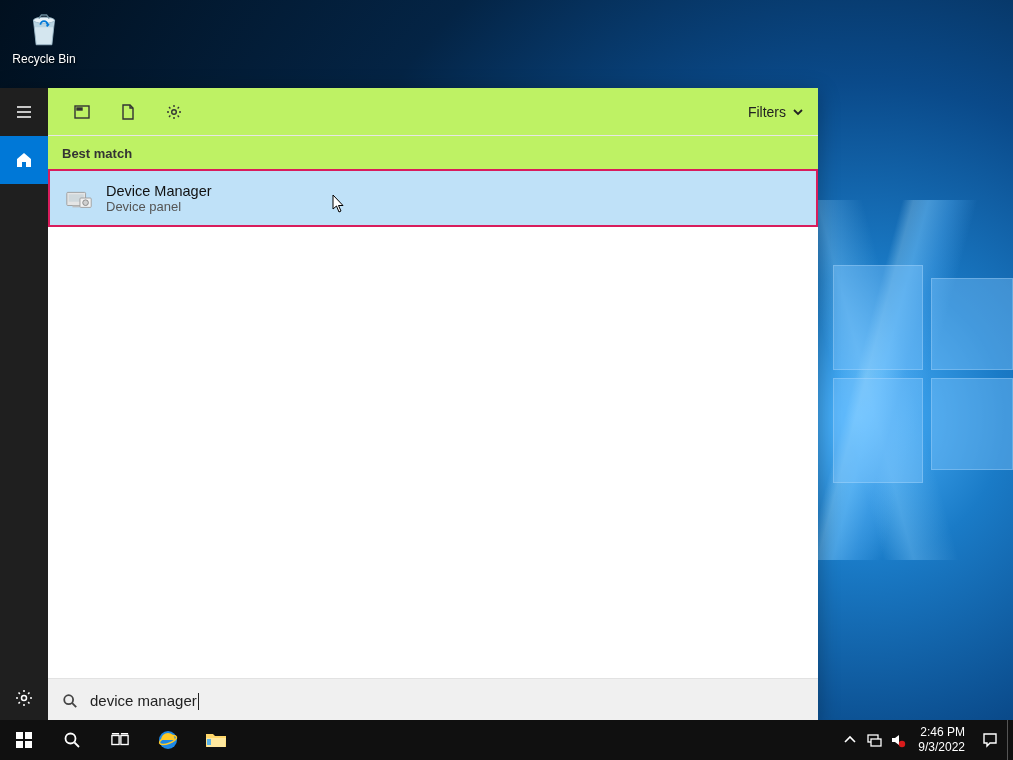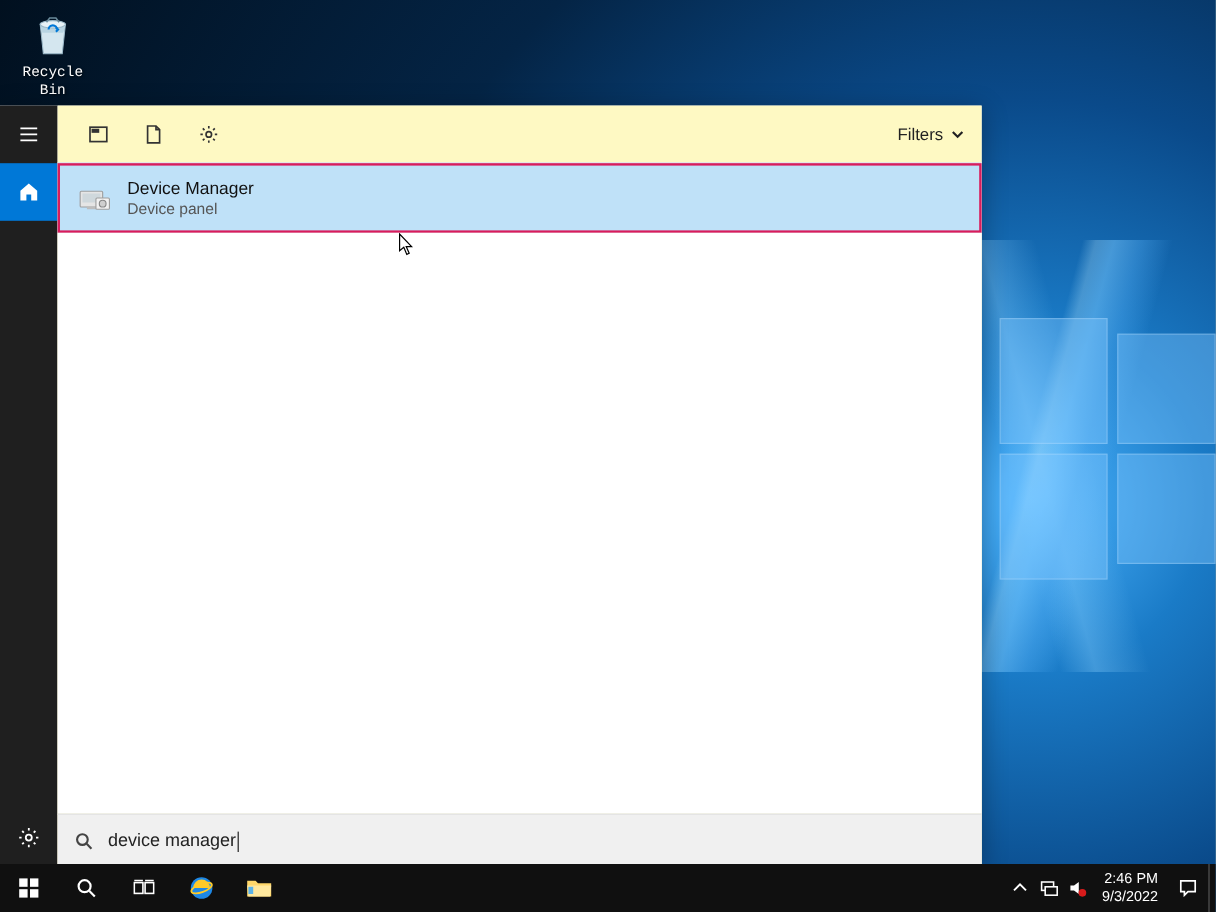--- a/index.html
+++ b/index.html
@@ -17,31 +17,31 @@
     }
     .window-pane { position: absolute; background: rgba(130,200,255,0.4); border: 1px solid rgba(200,230,255,0.3); }
     .pane1 { right: 90px; top: 265px; width: 90px; height: 105px; }
     .pane2 { right: 90px; top: 378px; width: 90px; height: 105px; }
     .pane3 { right: 0; top: 278px; width: 82px; height: 92px; }
     .pane4 { right: 0; top: 378px; width: 82px; height: 92px; }
 
     
     .recycle-bin { position: absolute; left: 8px; top: 8px; width: 72px; text-align: center; color: #fff; font-size: 12px; }
     .recycle-bin svg { width: 42px; height: 42px; display: block; margin: 0 auto 2px; }
-    .recycle-bin span { text-shadow: 1px 1px 2px rgba(0,0,0,0.8); font-family: Liberation Mono, monospace; }
+    .recycle-bin span { text-shadow: 1px 1px 2px rgba(0,0,0,0.8); }
 
     
     .search-panel { position: absolute; left: 0; top: 88px; width: 818px; height: 634px; display: flex; background: #fff; box-shadow: 0 4px 20px rgba(0,0,0,0.3); }
     .panel-sidebar { width: 48px; background: #1f1f1f; display: flex; flex-direction: column; }
     .sidebar-btn { width: 48px; height: 48px; display: flex; align-items: center; justify-content: center; color: #fff; cursor: pointer; }
     .sidebar-btn.active { background: #0078d7; }
     .sidebar-btn svg { width: 18px; height: 18px; fill: #fff; }
     .sidebar-spacer { flex: 1; }
 
-    .panel-main { flex: 1; display: flex; flex-direction: column; background: #fef9c3; }
+    .panel-main { flex: 1; display: flex; flex-direction: column; background: #bef264; }
     .panel-toolbar { height: 48px; display: flex; align-items: center; padding: 0 14px; border-bottom: 1px solid #e6e6e6; }
     .toolbar-btn { width: 40px; height: 40px; display: flex; align-items: center; justify-content: center; margin-right: 6px; cursor: pointer; }
     .toolbar-btn svg { width: 18px; height: 18px; fill: none; stroke: #333; stroke-width: 1.4; }
     .toolbar-spacer { flex: 1; }
     .filters { display: flex; align-items: center; font-size: 14px; color: #222; cursor: pointer; }
     .filters svg { width: 12px; height: 12px; margin-left: 6px; stroke: #222; stroke-width: 1.8; fill: none; }
 
     .best-match-label { font-size: 13px; font-weight: 600; color: #333; padding: 10px 14px 8px; }
     .result-row { display: flex; align-items: center; height: 58px; padding: 0 14px; background: #bfe1f8; border: 2px solid #d91c5c; cursor: pointer; }
     .result-icon { width: 30px; height: 30px; margin-right: 12px; }
@@ -138,20 +138,21 @@
       </div>
       <div class="toolbar-spacer"></div>
       <div class="filters">
         <span>Filters</span>
         <svg viewBox="0 0 12 12">
             <path d="M2 4 L6 8 L10 4"></path>
           </svg>
       </div>
     </div>
 
+    <div class="best-match-label">Best match</div>
 
     <div class="result-row">
       <svg class="result-icon" viewBox="0 0 32 32">
         <rect x="3" y="10" width="20" height="14" rx="1" fill="#e5e5e5" stroke="#9e9e9e"></rect>
         <rect x="5" y="12" width="16" height="8" fill="#cfd8dc"></rect>
         <rect x="9" y="24" width="8" height="2" fill="#bdbdbd"></rect>
         <rect x="17" y="16" width="12" height="10" rx="1" fill="#f2f2f2" stroke="#9e9e9e"></rect>
         <circle cx="23" cy="21" r="3" fill="#cfcfcf" stroke="#888"></circle>
       </svg>
       <div class="result-text">

